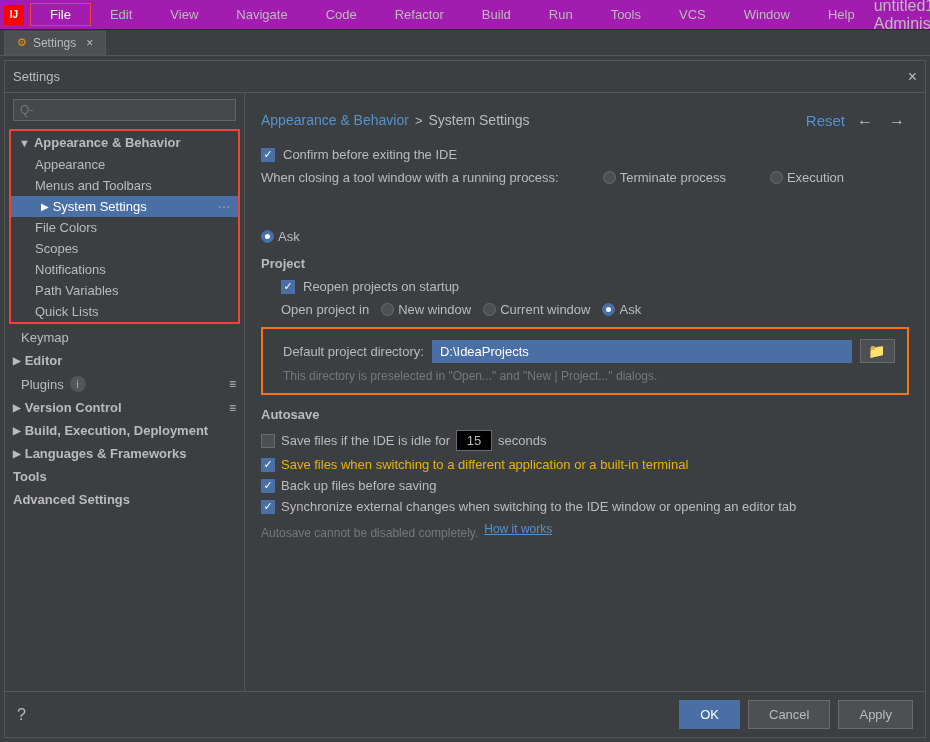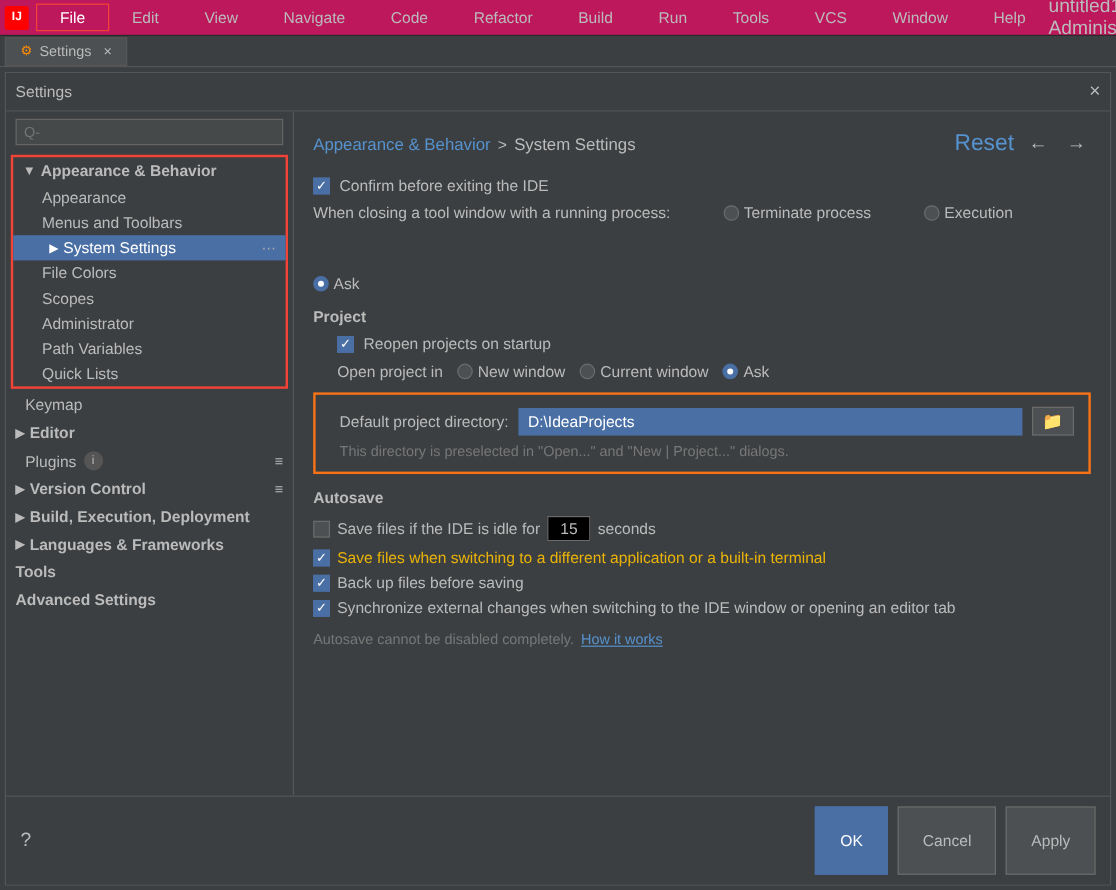--- a/index.html
+++ b/index.html
@@ -1,19 +1,19 @@
 <!DOCTYPE html>
 <html><head>
   <meta charset="utf-8">
   <style>
     * { box-sizing: border-box; margin: 0; padding: 0; }
     body { font-family: 'Segoe UI', Arial, sans-serif; font-size: 13px; background: #3c3f41; color: #bbbbbb; width: 930px; height: 742px; overflow: hidden; }
 
     
-    .menu-bar { background: #be185d; display: flex; align-items: center; height: 30px; padding: 0 4px; border-bottom: 1px solid #2b2b2b; }
+    .menu-bar { background: #a21caf; display: flex; align-items: center; height: 30px; padding: 0 4px; border-bottom: 1px solid #2b2b2b; }
     .menu-bar-logo { width: 20px; height: 20px; margin-right: 6px; background: #ff0000; border-radius: 2px; display: flex; align-items: center; justify-content: center; font-size: 10px; font-weight: bold; color: white; flex-shrink: 0; }
     .menu-item { padding: 3px 19px; color: #bbbbbb; cursor: pointer; font-size: 13px; }
     .menu-item.active { color: #ffffff; border: 1px solid #f44336; }
     .title-bar-title { margin-left: auto; margin-right: auto; color: #bbbbbb; font-size: 16px; }
 
     
     .app-container { display: flex; flex-direction: column; height: calc(742px - 30px); background: #3c3f41; }
 
     
     .dialog { background: #3c3f41; border: 1px solid #555; margin: 4px; flex: 1; display: flex; flex-direction: column; }
@@ -44,21 +44,21 @@
 
     
     .main-content { flex: 1; background: #3c3f41; padding: 16px; overflow-y: auto; }
 
     
     .breadcrumb { display: flex; align-items: center; margin-bottom: 16px; }
     .breadcrumb-item { color: #5692ce; font-size: 14px; font-weight: 500; }
     .breadcrumb-sep { margin: 0 6px; color: #bbbbbb; }
     .breadcrumb-current { color: #bbbbbb; font-size: 14px; font-weight: 500; }
     .breadcrumb-actions { margin-left: auto; display: flex; align-items: center; gap: 8px; }
-    .breadcrumb-reset { color: #5692ce; cursor: pointer; font-size: 19px; }
+    .breadcrumb-reset { color: #5692ce; cursor: pointer; font-size: 15px; }
     .nav-btn { color: #bbbbbb; cursor: pointer; font-size: 16px; padding: 2px 4px; }
 
     .checkbox-row { display: flex; align-items: center; margin-bottom: 8px; gap: 8px; }
     .checkbox-row label { color: #bbbbbb; font-size: 13px; cursor: pointer; }
     .checkbox-box { width: 14px; height: 14px; border: 1px solid #6b6b6b; background: #4c5052; flex-shrink: 0; display: flex; align-items: center; justify-content: center; cursor: pointer; }
     .checkbox-box.checked { background: #4a6fa5; border-color: #4a6fa5; }
     .checkbox-box.checked::after { content: '✓'; color: white; font-size: 11px; }
 
     .radio-group { display: flex; align-items: center; gap: 12px; margin-bottom: 8px; flex-wrap: wrap; }
     .radio-group label { color: #bbbbbb; font-size: 13px; }
@@ -82,21 +82,21 @@
     .autosave-title { color: #bbbbbb; font-size: 13px; font-weight: 600; margin-bottom: 8px; }
     .autosave-row { display: flex; align-items: center; margin-bottom: 6px; gap: 6px; flex-wrap: wrap; }
     .autosave-row label { color: #bbbbbb; font-size: 13px; }
     .autosave-input { width: 36px; background: #000000; border: 1px solid #6b6b6b; color: #bbbbbb; padding: 2px 4px; text-align: center; font-size: 13px; outline: none; }
     .link-text { color: #5692ce; cursor: pointer; text-decoration: underline; font-size: 12px; }
     .note-text { color: #777; font-size: 12px; margin-top: 4px; }
 
     
     .dialog-footer { display: flex; align-items: center; justify-content: flex-end; padding: 8px 12px; border-top: 1px solid #555; gap: 8px; background: #3c3f41; }
     .footer-help { margin-right: auto; color: #bbbbbb; font-size: 16px; cursor: pointer; }
-    .btn { padding: 20px 20px; font-size: 13px; cursor: pointer; border: 1px solid #6b6b6b; }
+    .btn { padding: 6px 20px; font-size: 13px; cursor: pointer; border: 1px solid #6b6b6b; }
     .btn-primary { background: #4a6fa5; color: #ffffff; border-color: #4a6fa5; }
     .btn-default { background: #4c5052; color: #bbbbbb; }
 
     
     .indented { padding-left: 20px; }
   </style>
 </head>
 <body>
 
 <div class="menu-bar">
@@ -156,21 +156,21 @@
             <span>System Settings</span>
             <span style="margin-left:auto; color:#aaa; font-size:12px;">⋯</span>
           </div>
           <div class="sidebar-item" style="padding-left:24px;">
             <span>File Colors</span>
           </div>
           <div class="sidebar-item" style="padding-left:24px;">
             <span>Scopes</span>
           </div>
           <div class="sidebar-item" style="padding-left:24px;">
-            <span>Administrator</span>
+            <span>Notifications</span>
           </div>
           <div class="sidebar-item" style="padding-left:24px;">
             <span>Path Variables</span>
           </div>
           <div class="sidebar-item" style="padding-left:24px;">
             <span>Quick Lists</span>
           </div>
         </div>
 
         <div class="sidebar-simple">Keymap</div>
@@ -291,21 +291,21 @@
           <div class="autosave-row">
             <div class="checkbox-box checked"></div>
             <label>Back up files before saving</label>
           </div>
 
           <div class="autosave-row">
             <div class="checkbox-box checked"></div>
             <label>Synchronize external changes when switching to the IDE window or opening an editor tab</label>
           </div>
 
-          <div style="display:flex; align-items:flex-end; gap:6px; margin-top:8px;">
+          <div style="display:flex; align-items:flex-start; gap:6px; margin-top:8px;">
             <span class="note-text">Autosave cannot be disabled completely.</span>
             <span class="link-text">How it works</span>
           </div>
         </div>
 
       </div>
     </div>
 
     <div class="dialog-footer">
       <span class="footer-help">?</span>

